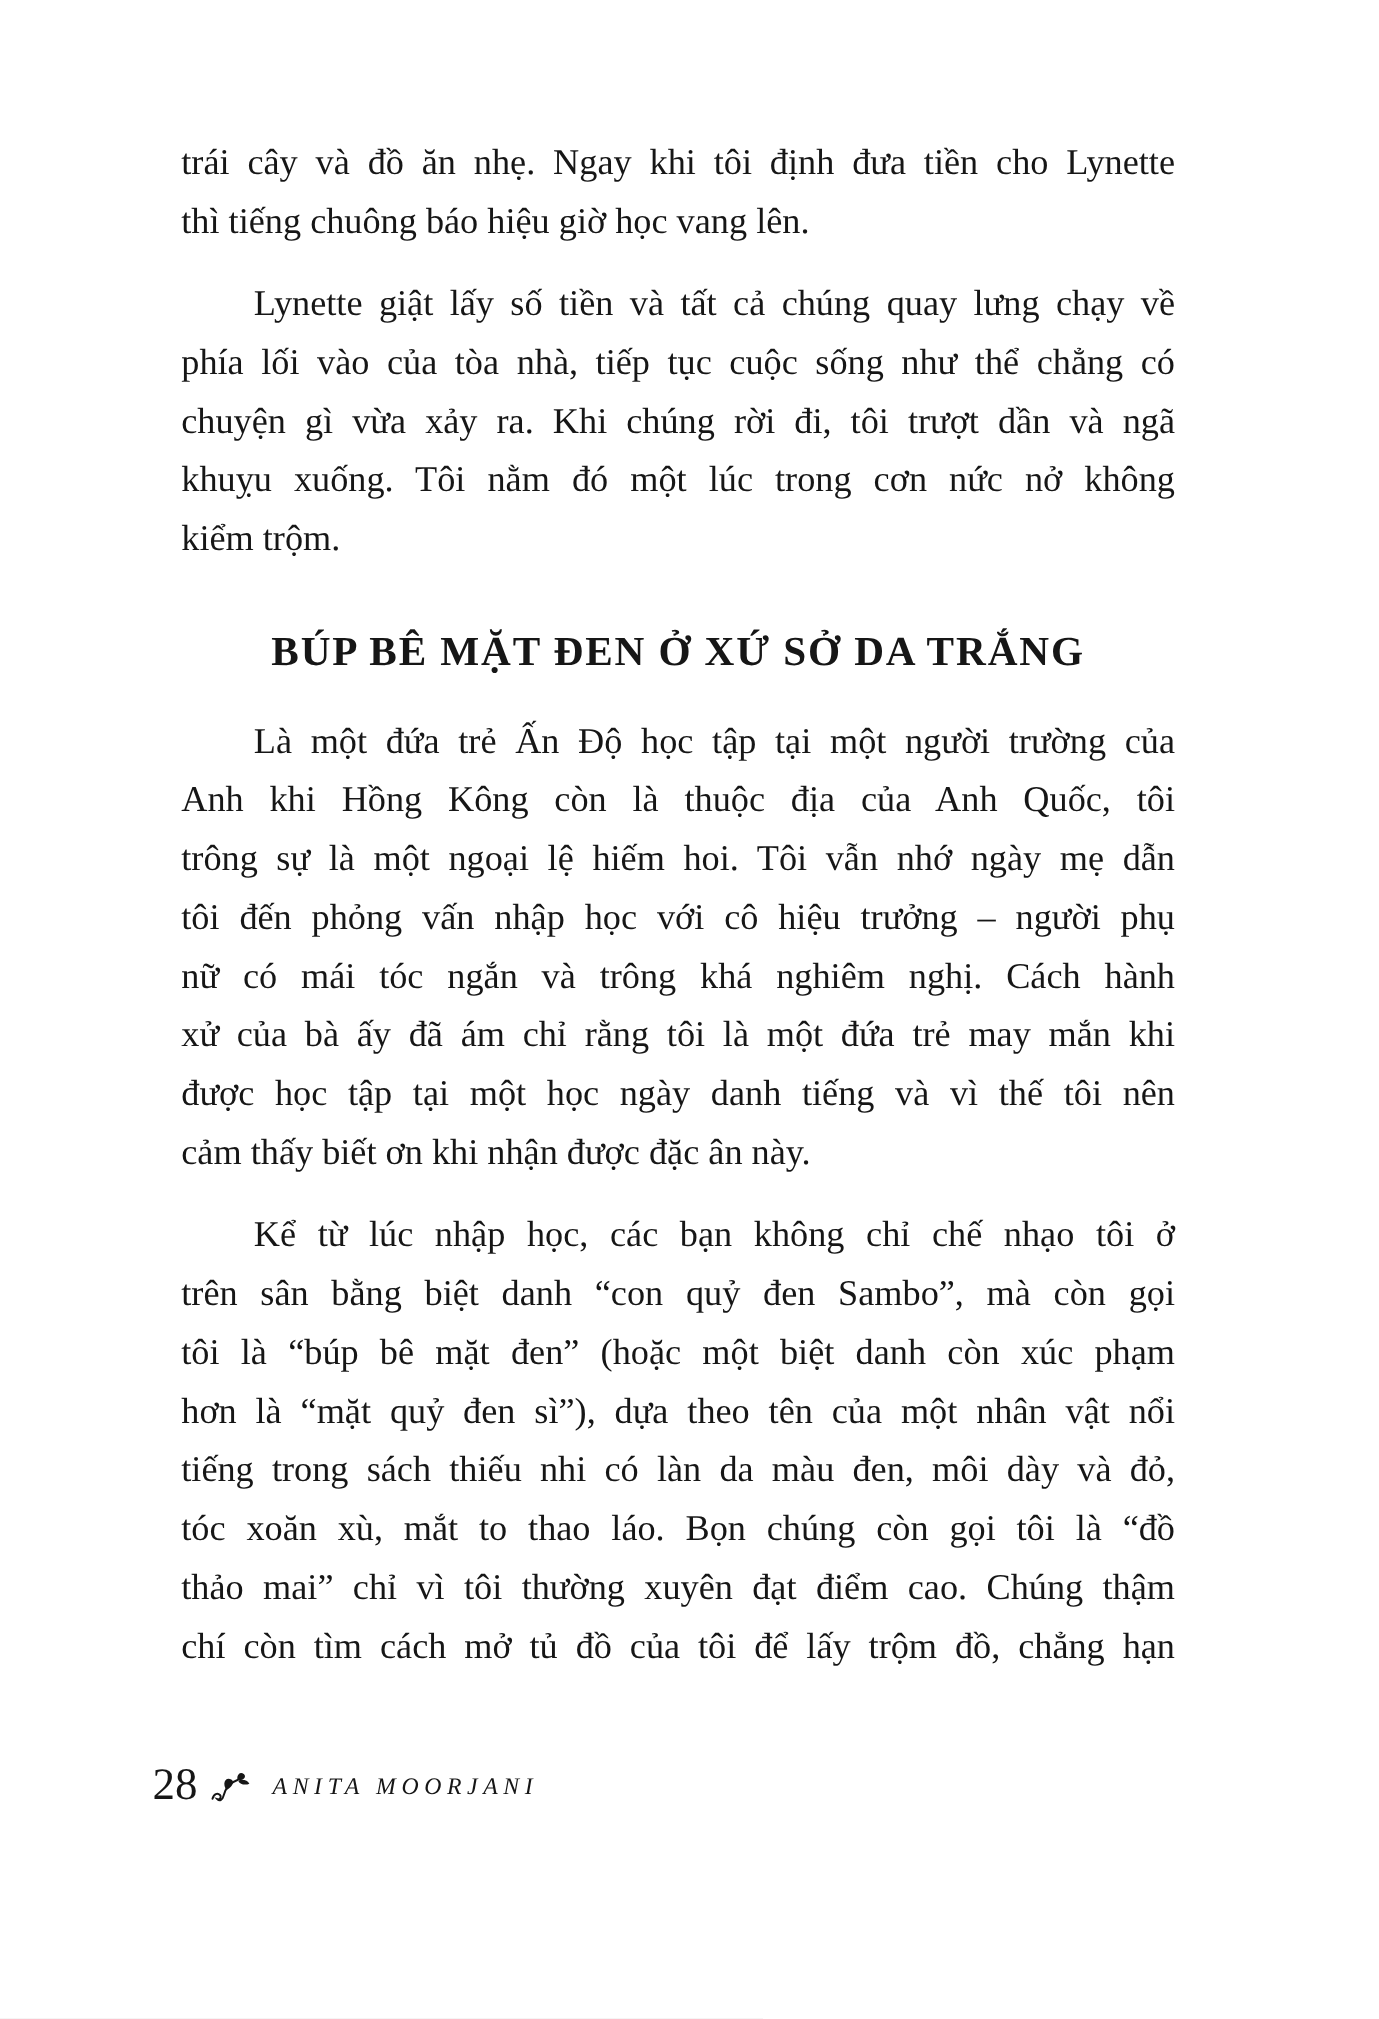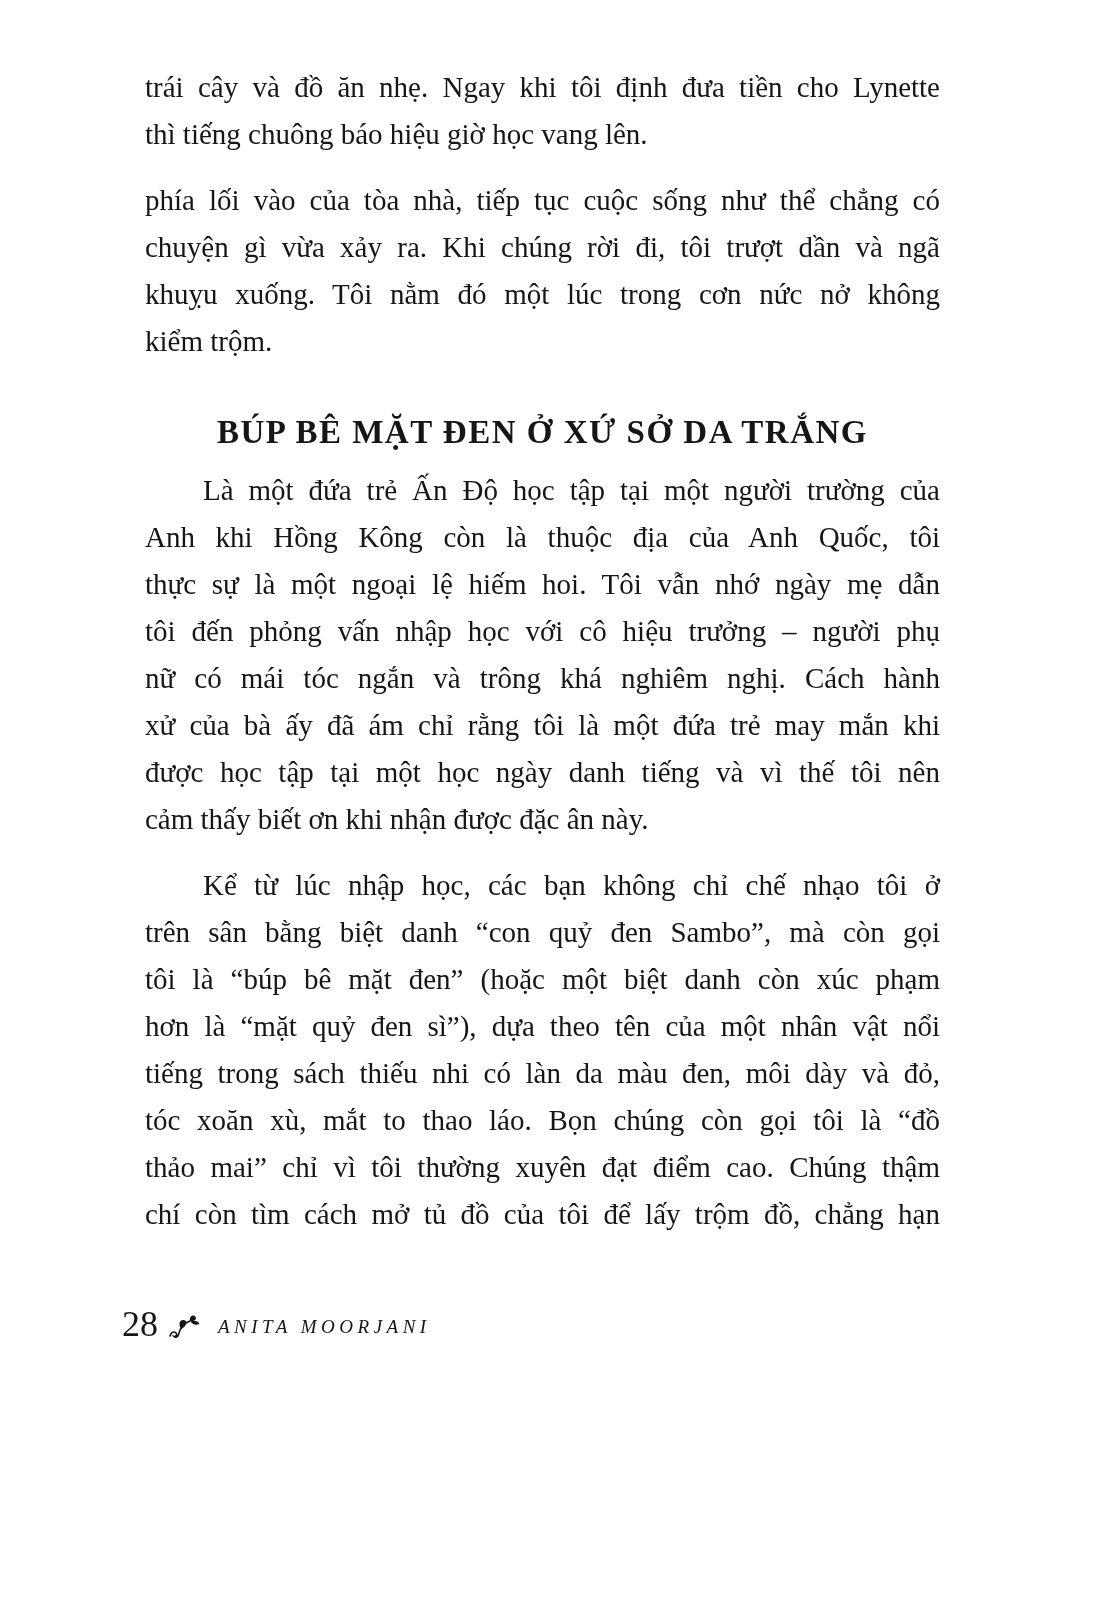--- a/index.html
+++ b/index.html
@@ -9,21 +9,21 @@
   }
   .page {
     position: relative;
     width: 1103px;
     height: 1615px;
     background: #ffffff;
     color: #161616;
     font-family: "Liberation Serif", "DejaVu Serif", serif;
     overflow: hidden;
     box-sizing: border-box;
-    padding: 64px 0 0 145px;
+    padding: 107px 0 0 145px;
   }
   .column {
     width: 795px;
     font-size: 29px;
     line-height: 47px;
   }
   .para {
     margin: 0 0 19px 0;
   }
   .ln {
@@ -36,21 +36,21 @@
   }
   .ln.indent {
     text-indent: 58px;
   }
   .heading {
     font-weight: bold;
     font-size: 33px;
     line-height: 47px;
     letter-spacing: 1.5px;
     text-align: center;
-    margin: 44px 0 11px 0;
+    margin: 44px 0 24px 0;
   }
   .footer {
     display: flex;
     align-items: center;
     margin: 62px 0 0 -23px;
     height: 48px;
     text-align: right;
   }
   .page-number {
     font-size: 36px;
@@ -75,32 +75,33 @@
 
 <div class="page">
   <div class="column">
 
     <div class="para">
       <div class="ln">trái cây và đồ ăn nhẹ. Ngay khi tôi định đưa tiền cho Lynette</div>
       <div class="ln end">thì tiếng chuông báo hiệu giờ học vang lên.</div>
     </div>
 
     <div class="para">
+      <div class="ln indent">Lynette giật lấy số tiền và tất cả chúng quay lưng chạy về</div>
       <div class="ln">phía lối vào của tòa nhà, tiếp tục cuộc sống như thể chẳng có</div>
       <div class="ln">chuyện gì vừa xảy ra. Khi chúng rời đi, tôi trượt dần và ngã</div>
       <div class="ln">khuỵu xuống. Tôi nằm đó một lúc trong cơn nức nở không</div>
       <div class="ln end">kiểm trộm.</div>
     </div>
 
     <div class="heading">BÚP BÊ MẶT ĐEN Ở XỨ SỞ DA TRẮNG</div>
 
     <div class="para">
       <div class="ln indent">Là một đứa trẻ Ấn Độ học tập tại một người trường của</div>
       <div class="ln">Anh khi Hồng Kông còn là thuộc địa của Anh Quốc, tôi</div>
-      <div class="ln">thực sự là một ngoại lệ hiếm hoi. Tôi vẫn nhớ ngày mẹ dẫn</div>
+      <div class="ln">trông sự là một ngoại lệ hiếm hoi. Tôi vẫn nhớ ngày mẹ dẫn</div>
       <div class="ln">tôi đến phỏng vấn nhập học với cô hiệu trưởng – người phụ</div>
       <div class="ln">nữ có mái tóc ngắn và trông khá nghiêm nghị. Cách hành</div>
       <div class="ln">xử của bà ấy đã ám chỉ rằng tôi là một đứa trẻ may mắn khi</div>
       <div class="ln">được học tập tại một học ngày danh tiếng và vì thế tôi nên</div>
       <div class="ln end">cảm thấy biết ơn khi nhận được đặc ân này.</div>
     </div>
 
     <div class="para">
       <div class="ln indent">Kể từ lúc nhập học, các bạn không chỉ chế nhạo tôi ở</div>
       <div class="ln">trên sân bằng biệt danh “con quỷ đen Sambo”, mà còn gọi</div>

